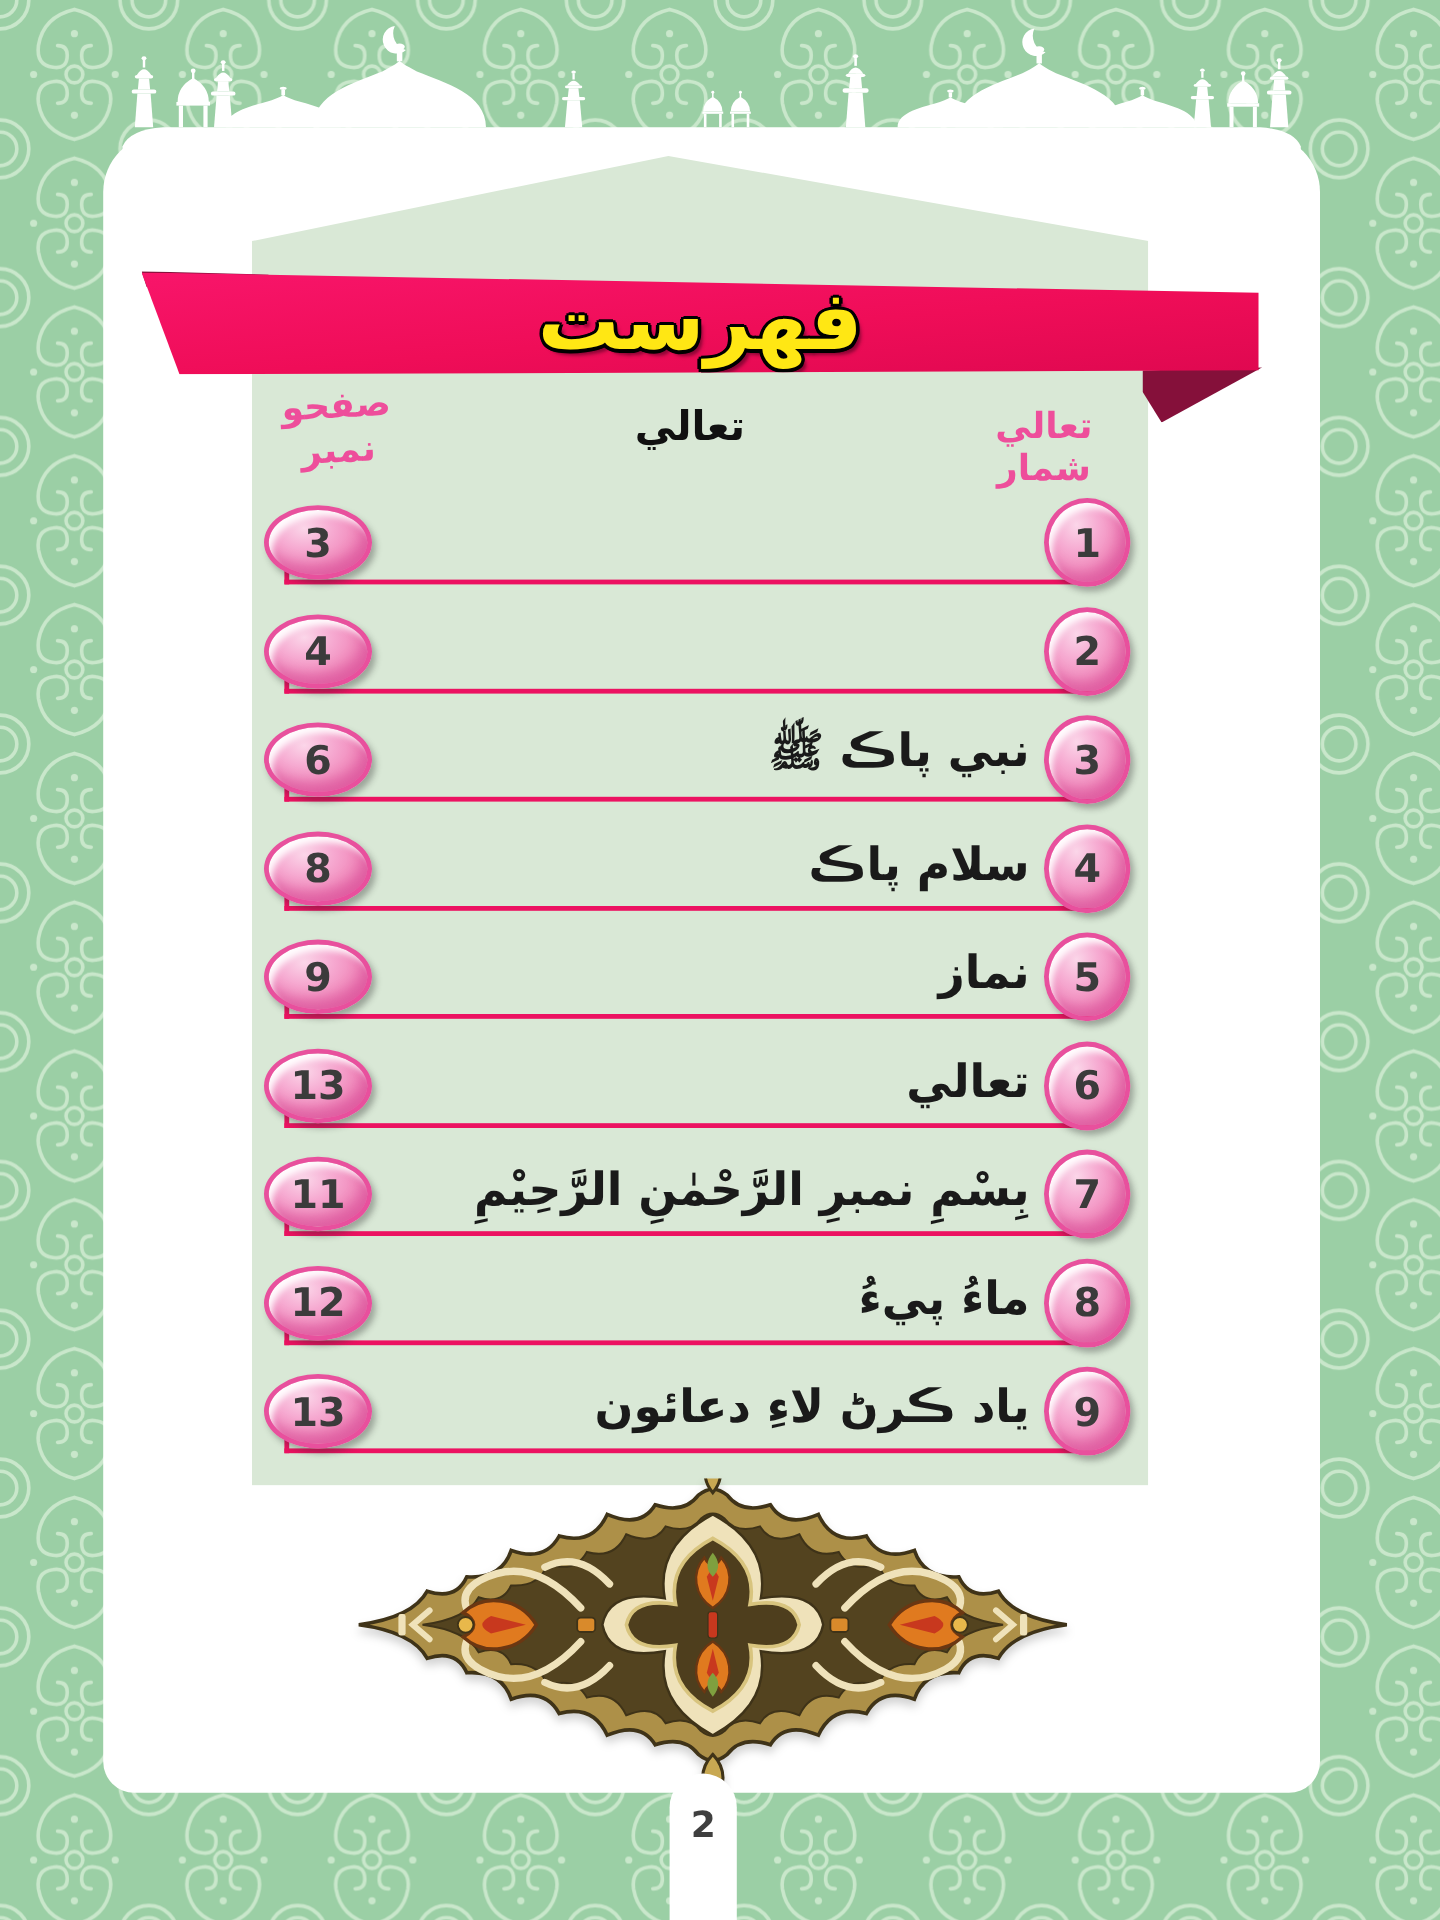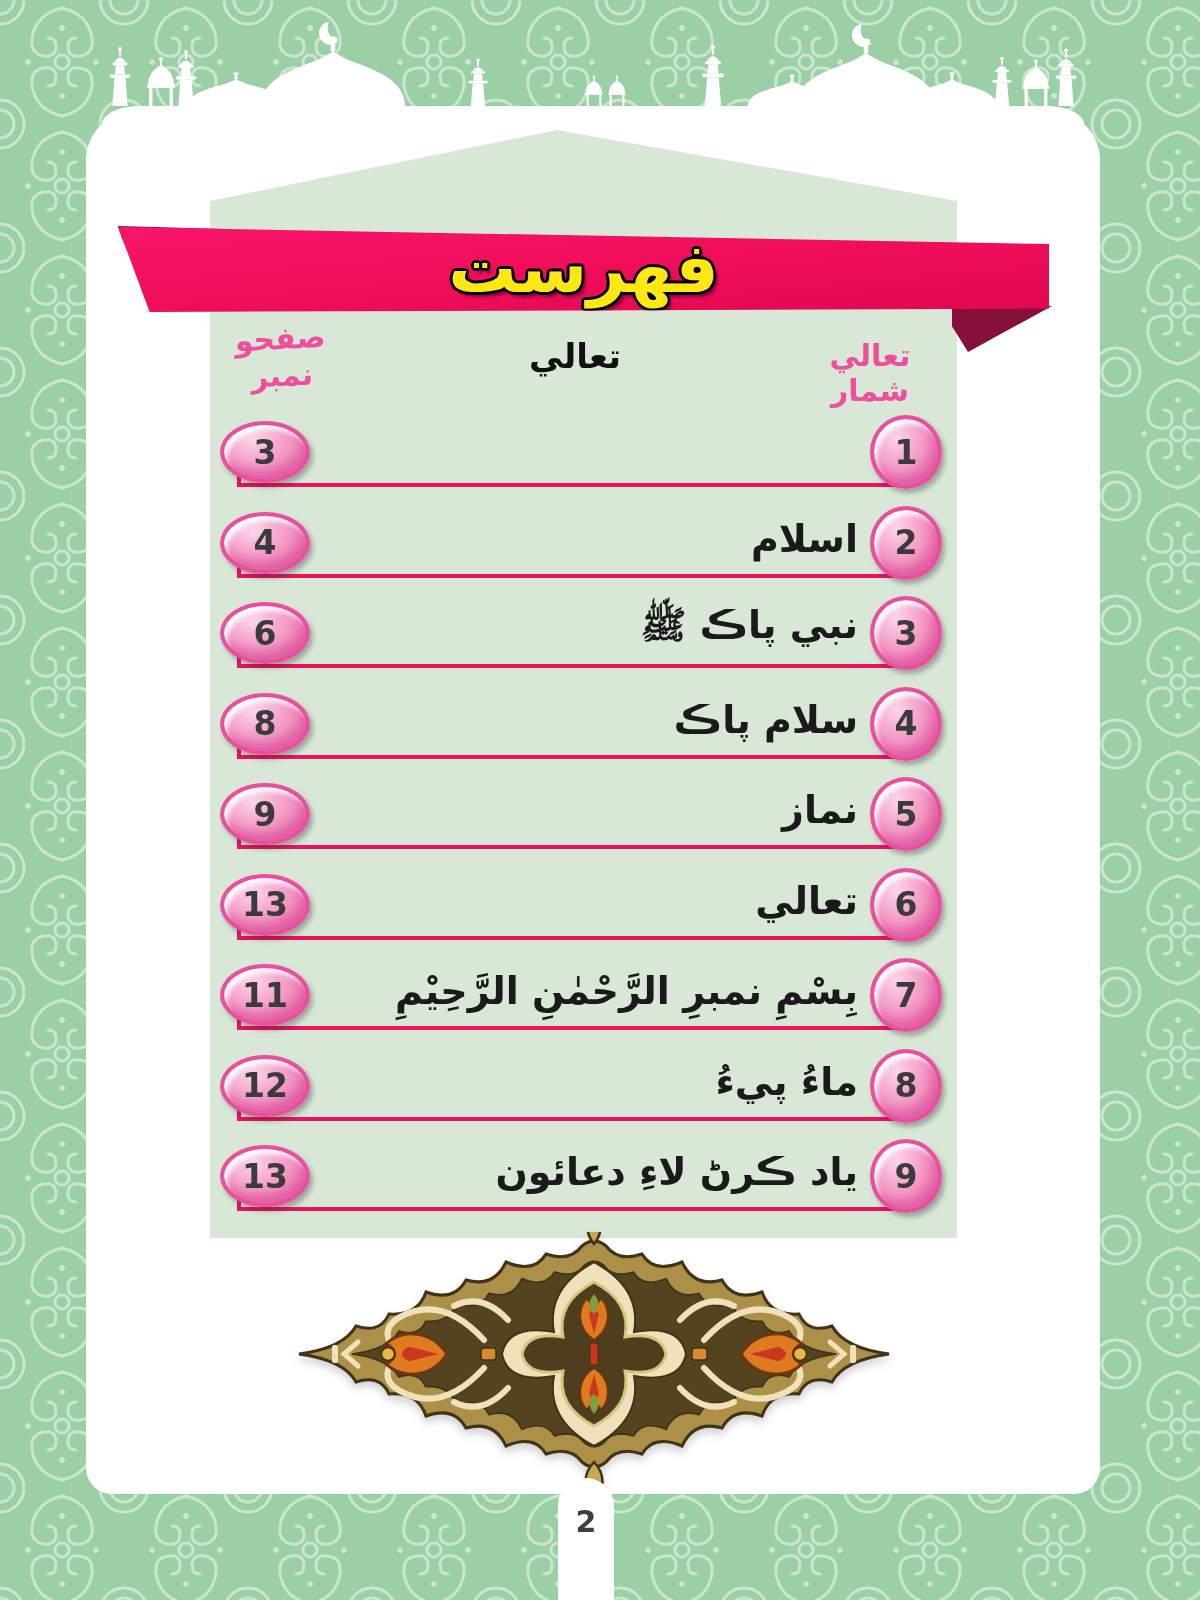--- a/index.html
+++ b/index.html
@@ -162,23 +162,20 @@
     <div class="badge b-left">
       <span>3</span>
     </div>
   </div>
 
   <div class="row">
     <div class="bracket"></div>
     <div class="badge b-right">
       <span>2</span>
     </div>
-    <div class="r-title">
-      <span>اسلام</span>
-    </div>
     <div class="badge b-left">
       <span>4</span>
     </div>
   </div>
 
   <div class="row">
     <div class="bracket"></div>
     <div class="badge b-right">
       <span>3</span>
     </div>

